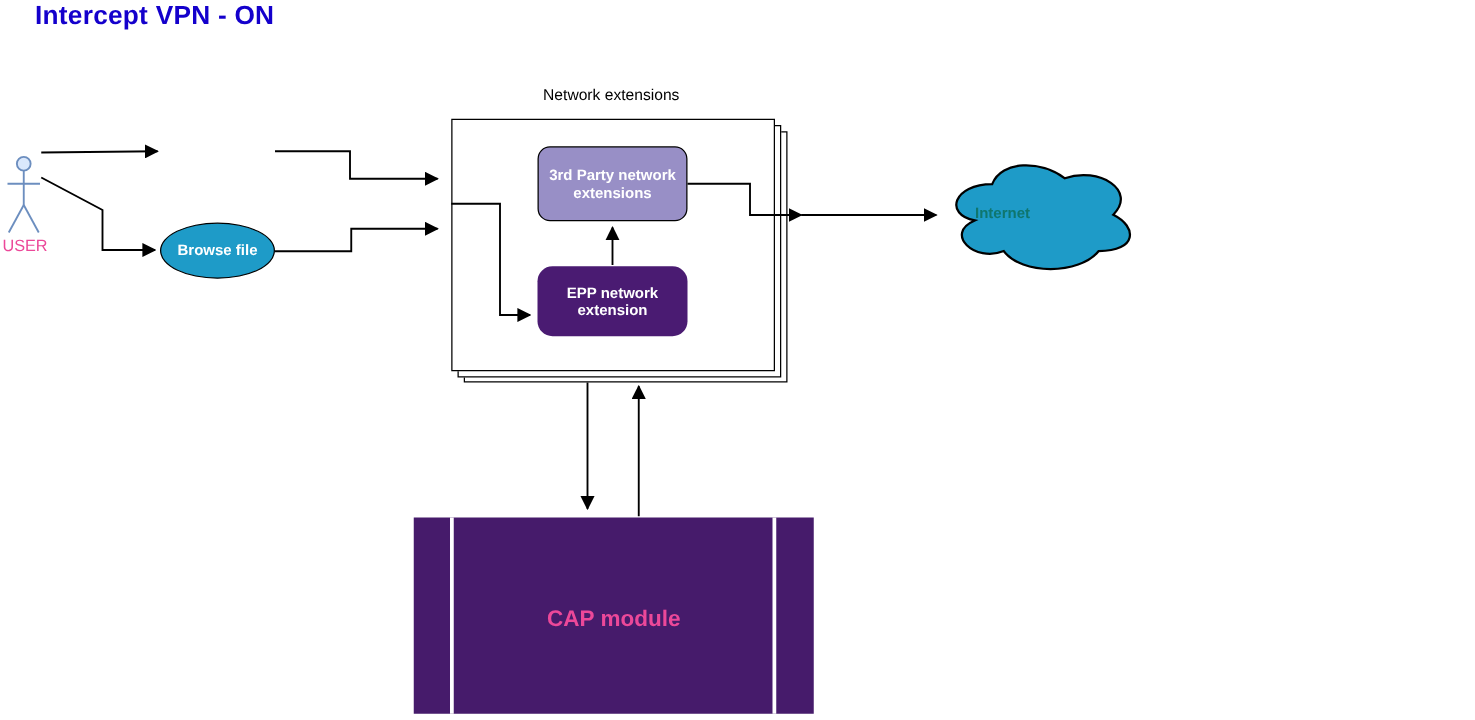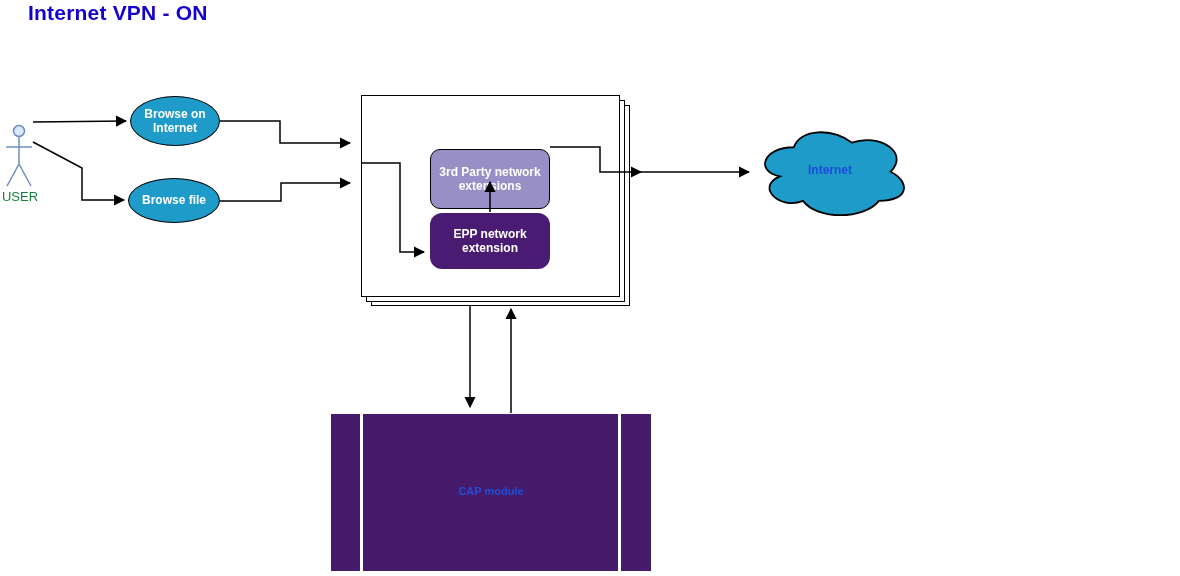--- a/index.html
+++ b/index.html
@@ -40,21 +40,20 @@
   #stack-back  { left: 371px; top: 105px; width: 259px; height: 201px; }
   #stack-mid   { left: 366px; top: 100px; width: 259px; height: 202px; }
   #stack-front { left: 361px; top: 95px;  width: 259px; height: 202px; }
 
   #third-party-box {
     left: 430px; top: 117px; width: 120px; height: 60px;
     border-radius: 10px;
     background: var(--light-purple, #988FC6);
     border: 1.5px solid var(--line-black, #000);
     z-index: 1;
-    margin-top: 32px;
   }
   #epp-box {
     left: 430px; top: 213px; width: 120px; height: 56px;
     border-radius: 12px;
     background: var(--dark-purple, #4A1B72);
     z-index: 1;
   }
 
   #cap-box {
     left: 331px; top: 414px; width: 320px; height: 157px;
@@ -78,58 +77,56 @@
     z-index: 3;
   }
   #group-label {
     left: 389px; top: 69px; width: 200px;
     text-align: center;
     font-size: 12.5px; color: #000000;
     z-index: 3;
   }
   #user-label {
     left: 0px; top: 189px; width: 40px;
-    text-align: center; font-size: 13px; color: #15803d;
+    text-align: center; font-size: 13px; color: #ec4899;
     z-index: 3;
   }
   #internet-label {
     left: 780px; top: 163px; width: 100px;
-    text-align: center; font-size: 12px; font-weight: bold; color: #1d4ed8;
+    text-align: left; font-size: 12px; font-weight: bold; color: #0f766e;
     z-index: 3;
   }
   #cap-label {
     left: 331px; top: 485px; width: 320px;
-    text-align: center; font-size: 11px; font-weight: bold; color: #1d4ed8;
+    text-align: center; font-size: 18px; font-weight: bold; color: #ec4899;
     z-index: 3;
   }
 
   
   #overlay {
     position: absolute; left: 0; top: 0; width: 1180px; height: 576px;
     z-index: 2; pointer-events: none;
   }
   .edge { fill: none; stroke: var(--line-black, #000); stroke-width: 1.5; }
   .actor-line { stroke: var(--actor-stroke, #6C8EBF); stroke-width: 1.5; fill: none; }
   .actor-head { fill: var(--actor-fill, #DAE8FC); stroke: var(--actor-stroke, #6C8EBF); stroke-width: 1.5; }
   .cloud-shape { fill: var(--accent-blue, #1E9BC8); stroke: var(--line-black, #000); stroke-width: 1.8; }
 </style>
 </head>
 <body>
 
 <div id="canvas">
 
-  <div id="diagram-title" class="abs">Internet VPN - ON</div>
+  <div id="diagram-title" class="abs">Intercept VPN - ON</div>
 
   <div id="stack-back" class="abs stack-rect"></div>
   <div id="stack-mid" class="abs stack-rect"></div>
   <div id="stack-front" class="abs stack-rect"></div>
+  <div id="group-label" class="abs">Network extensions</div>
 
-  <div id="uc-browse" class="abs uc-ellipse">
-    <div class="shape-label">Browse on Internet</div>
-  </div>
   <div id="uc-upload" class="abs uc-ellipse">
     <div class="shape-label">Browse file</div>
   </div>
 
   <div id="third-party-box" class="abs">
     <div class="shape-label">3rd Party network extensions</div>
   </div>
   <div id="epp-box" class="abs">
     <div class="shape-label">EPP network extension</div>
   </div>

